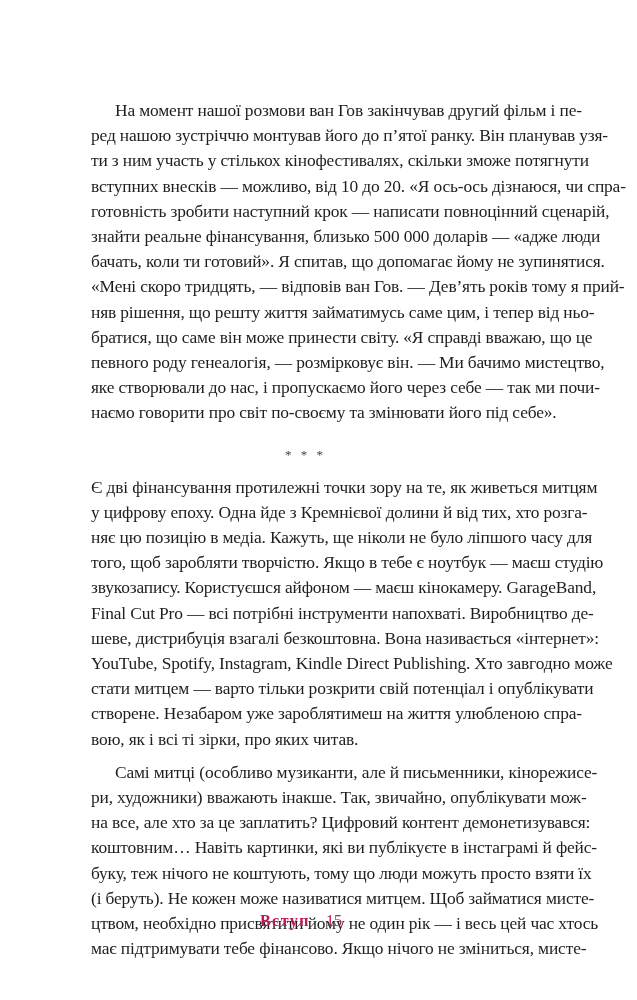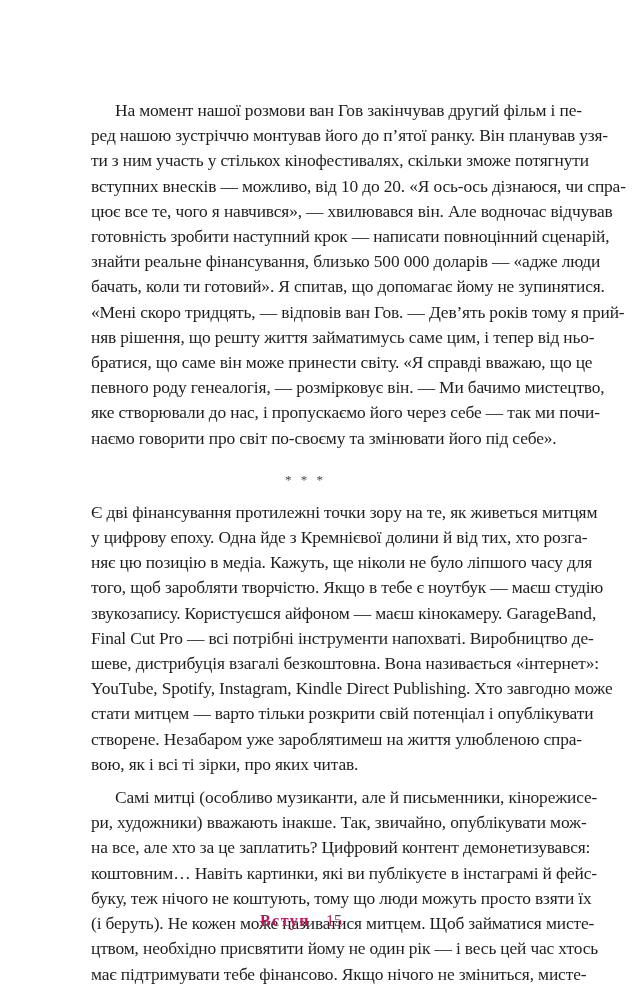--- a/index.html
+++ b/index.html
@@ -73,21 +73,20 @@
   </style>
 </head>
 <body>
 
 <div class="page">
   <p class="para" id="para-p1">
       <span class="line indent">На момент нашої розмови ван Гов закінчував другий фільм і пе-</span>
       <span class="line">ред нашою зустріччю монтував його до п’ятої ранку. Він планував узя-</span>
       <span class="line">ти з ним участь у стількох кінофестивалях, скільки зможе потягнути</span>
       <span class="line">вступних внесків — можливо, від 10 до 20. «Я ось-ось дізнаюся, чи спра-</span>
-      <span class="line">цює все те, чого я навчився», — хвилювався він. Але водночас відчував</span>
       <span class="line">готовність зробити наступний крок — написати повноцінний сценарій,</span>
       <span class="line">знайти реальне фінансування, близько 500 000 доларів — «адже люди</span>
       <span class="line">бачать, коли ти готовий». Я спитав, що допомагає йому не зупинятися.</span>
       <span class="line">«Мені скоро тридцять, — відповів ван Гов. — Дев’ять років тому я прий-</span>
       <span class="line">няв рішення, що решту життя займатимусь саме цим, і тепер від ньо-</span>
       <span class="line">братися, що саме він може принести світу. «Я справді вважаю, що це</span>
       <span class="line">певного роду генеалогія, — розмірковує він. — Ми бачимо мистецтво,</span>
       <span class="line">яке створювали до нас, і пропускаємо його через себе — так ми почи-</span>
       <span class="line last">наємо говорити про світ по-своєму та змінювати його під себе».</span>
     </p>

